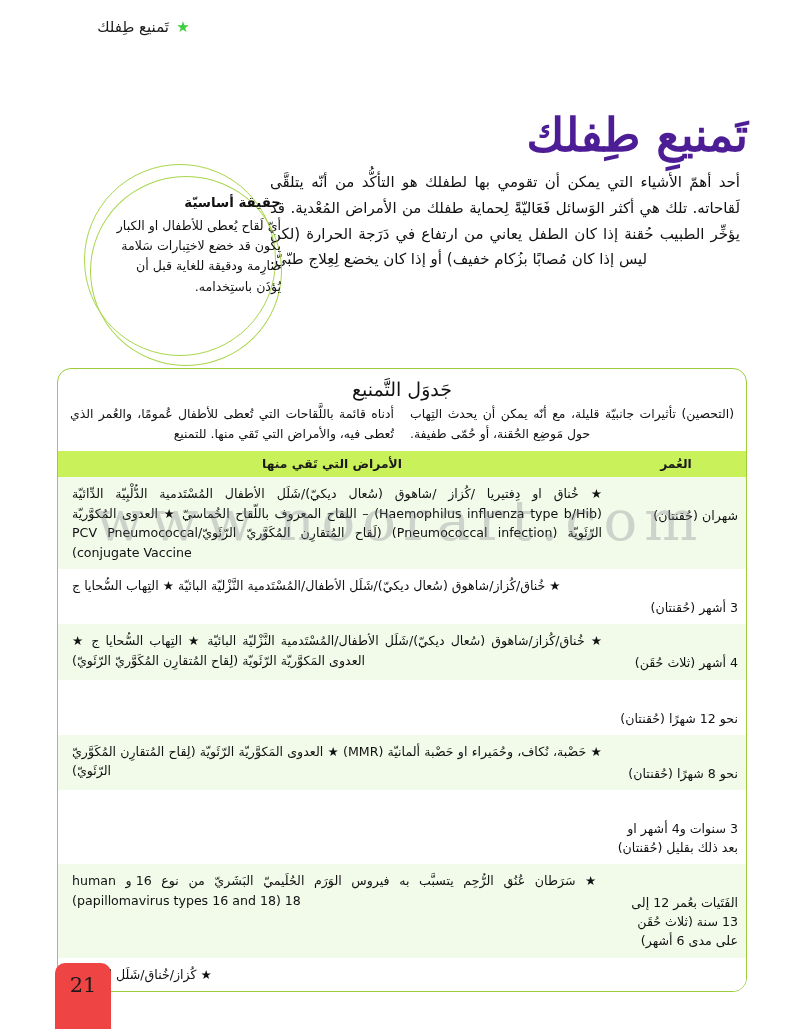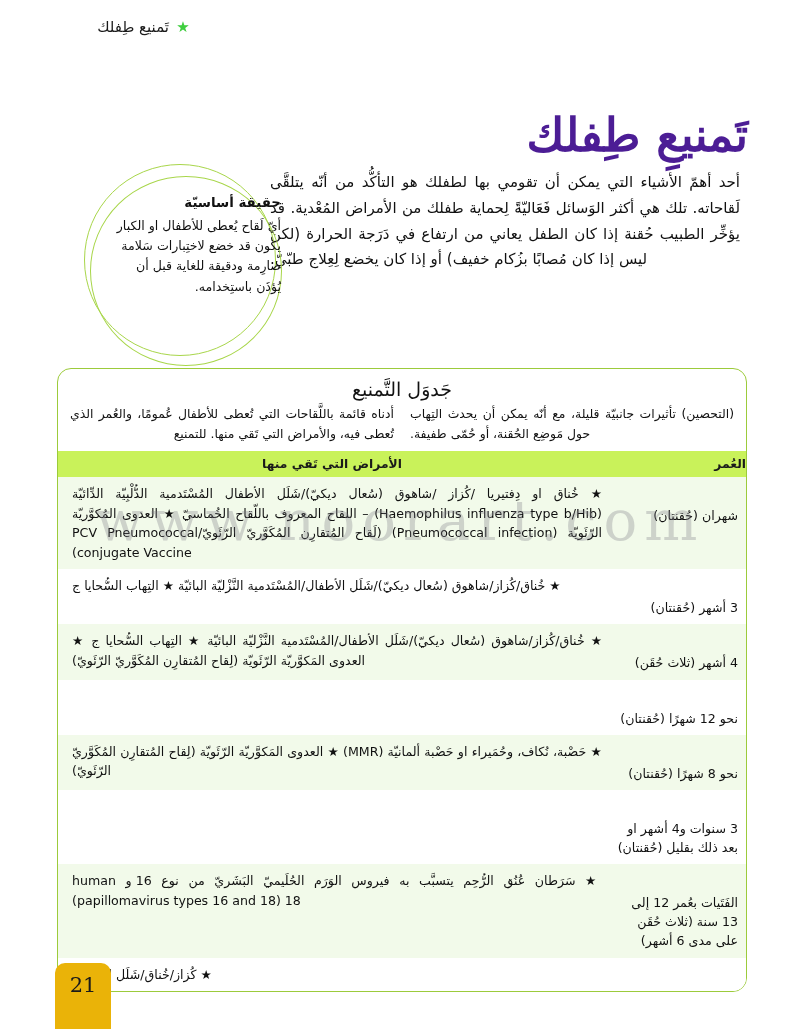--- a/index.html
+++ b/index.html
@@ -154,20 +154,21 @@
   .thead {
     display: flex;
     flex-direction: row;
     direction: rtl;
     background: #c9f25a;
     height: 26px;
     align-items: center;
   }
   .th-age {
     width: 140px;
+    text-align: center;
     font-weight: bold;
     font-size: 12.3px;
     color: #1a1a1a;
   }
   .th-dis {
     flex: 1 1 auto;
     text-align: center;
     font-weight: bold;
     font-size: 12.3px;
     color: #1a1a1a;
@@ -207,21 +208,21 @@
     direction: rtl;
   }
 
   
   .page-tab {
     position: absolute;
     left: 55px;
     bottom: 0px;
     width: 56px;
     height: 66px;
-    background: #eab308;
+    background: #ef4444;
     border-radius: 10px 10px 0 0;
     display: flex;
     align-items: flex-start;
     justify-content: center;
   }
   .page-tab .num {
     font-family: "DejaVu Serif", "Liberation Serif", serif;
     font-size: 21px;
     color: #1a1a1a;
     padding-top: 10px;

